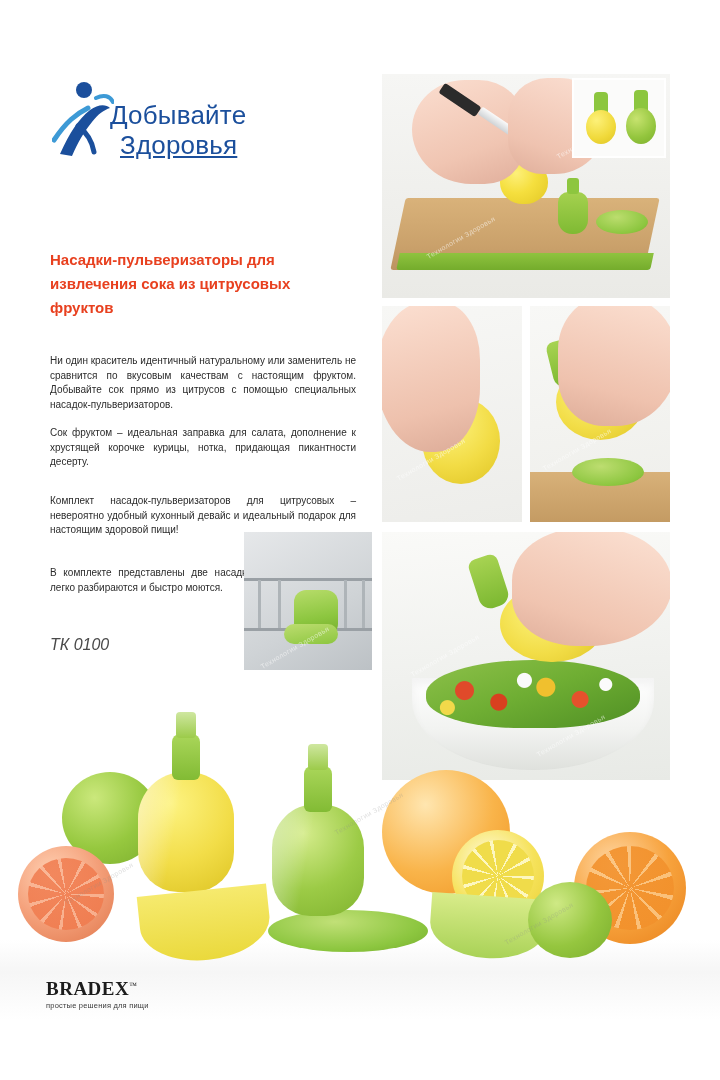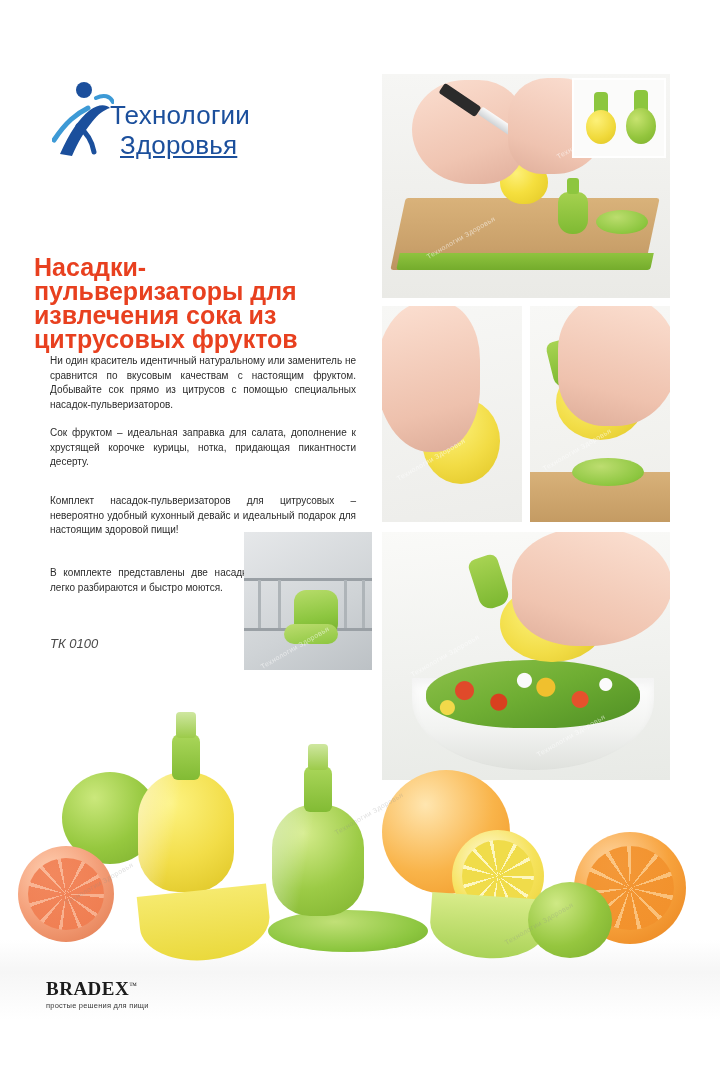--- a/index.html
+++ b/index.html
@@ -42,25 +42,25 @@
     line-height: 30px;
     font-weight: normal;
     letter-spacing: 0.2px;
     white-space: nowrap;
   }
   .logo-text .l2 { display: block; padding-left: 10px; text-decoration: underline; }
 
   
   .headline {
     position: absolute;
-    left: 34px;
+    left: 50px;
     top: 238px;
     width: 300px;
     color: #e8401f;
-    font-size: 25px;
+    font-size: 15px;
     font-weight: bold;
     line-height: 24px;
   }
 
   
   .copy {
     position: absolute;
     left: 50px;
     width: 306px;
     color: #2b2b2b;
@@ -70,21 +70,21 @@
   }
   .copy.p1 { top: 344px; }
   .copy.p2 { top: 416px; }
   .copy.p3 { top: 484px; }
   .copy.p4 { top: 556px; }
 
   .code {
     position: absolute;
     left: 50px;
     top: 636px;
-    font-size: 13px;
+    font-size: 16px;
     color: #4a4a4a;
     font-style: italic;
   }
 
   
   .photo {
     position: absolute;
     overflow: hidden;
     background: #f3f4f2;
   }
@@ -398,21 +398,21 @@
 
   <div class="logo-block">
     <svg class="logo-mark" viewBox="0 0 62 80">
       <circle cx="32" cy="10" r="8" fill="#1b4f9c"></circle>
       <path d="M8 74 C18 52 26 40 38 30 C46 24 54 24 58 28 C52 30 46 34 40 42 C32 52 26 62 20 76 Z" fill="#1b4f9c"></path>
       <path d="M2 60 C14 42 24 34 36 28" stroke="#3d9ad6" stroke-width="5" fill="none" stroke-linecap="round"></path>
       <path d="M26 46 C34 52 40 60 42 72" stroke="#1b4f9c" stroke-width="5" fill="none" stroke-linecap="round"></path>
       <path d="M44 18 C52 14 58 16 61 22" stroke="#3d9ad6" stroke-width="4" fill="none" stroke-linecap="round"></path>
     </svg>
     <div class="logo-text">
-      <span>Технологии</span>
+      <span>Добывайте</span>
       <span class="l2">Здоровья</span>
     </div>
   </div>
 
   <h1 class="headline">Насадки-пульверизаторы для извлечения сока из цитрусовых фруктов</h1>
 
   <p class="copy p1">Ни один краситель идентичный натуральному или заменитель не сравнится по вкусовым качествам  с настоящим фруктом. Добывайте сок прямо из цитрусов с помощью специальных насадок-пульверизаторов.</p>
   <p class="copy p2">Сок фруктом – идеальная заправка для салата, дополнение к хрустящей корочке курицы, нотка, придающая пикантности десерту.</p>
   <p class="copy p3">Комплект насадок-пульверизаторов для цитрусовых – невероятно удобный  кухонный девайс и идеальный подарок для настоящим здоровой пищи!</p>
   <p class="copy p4">В комплекте представлены две насадки разной длины. Они легко разбираются и быстро моются.</p>

